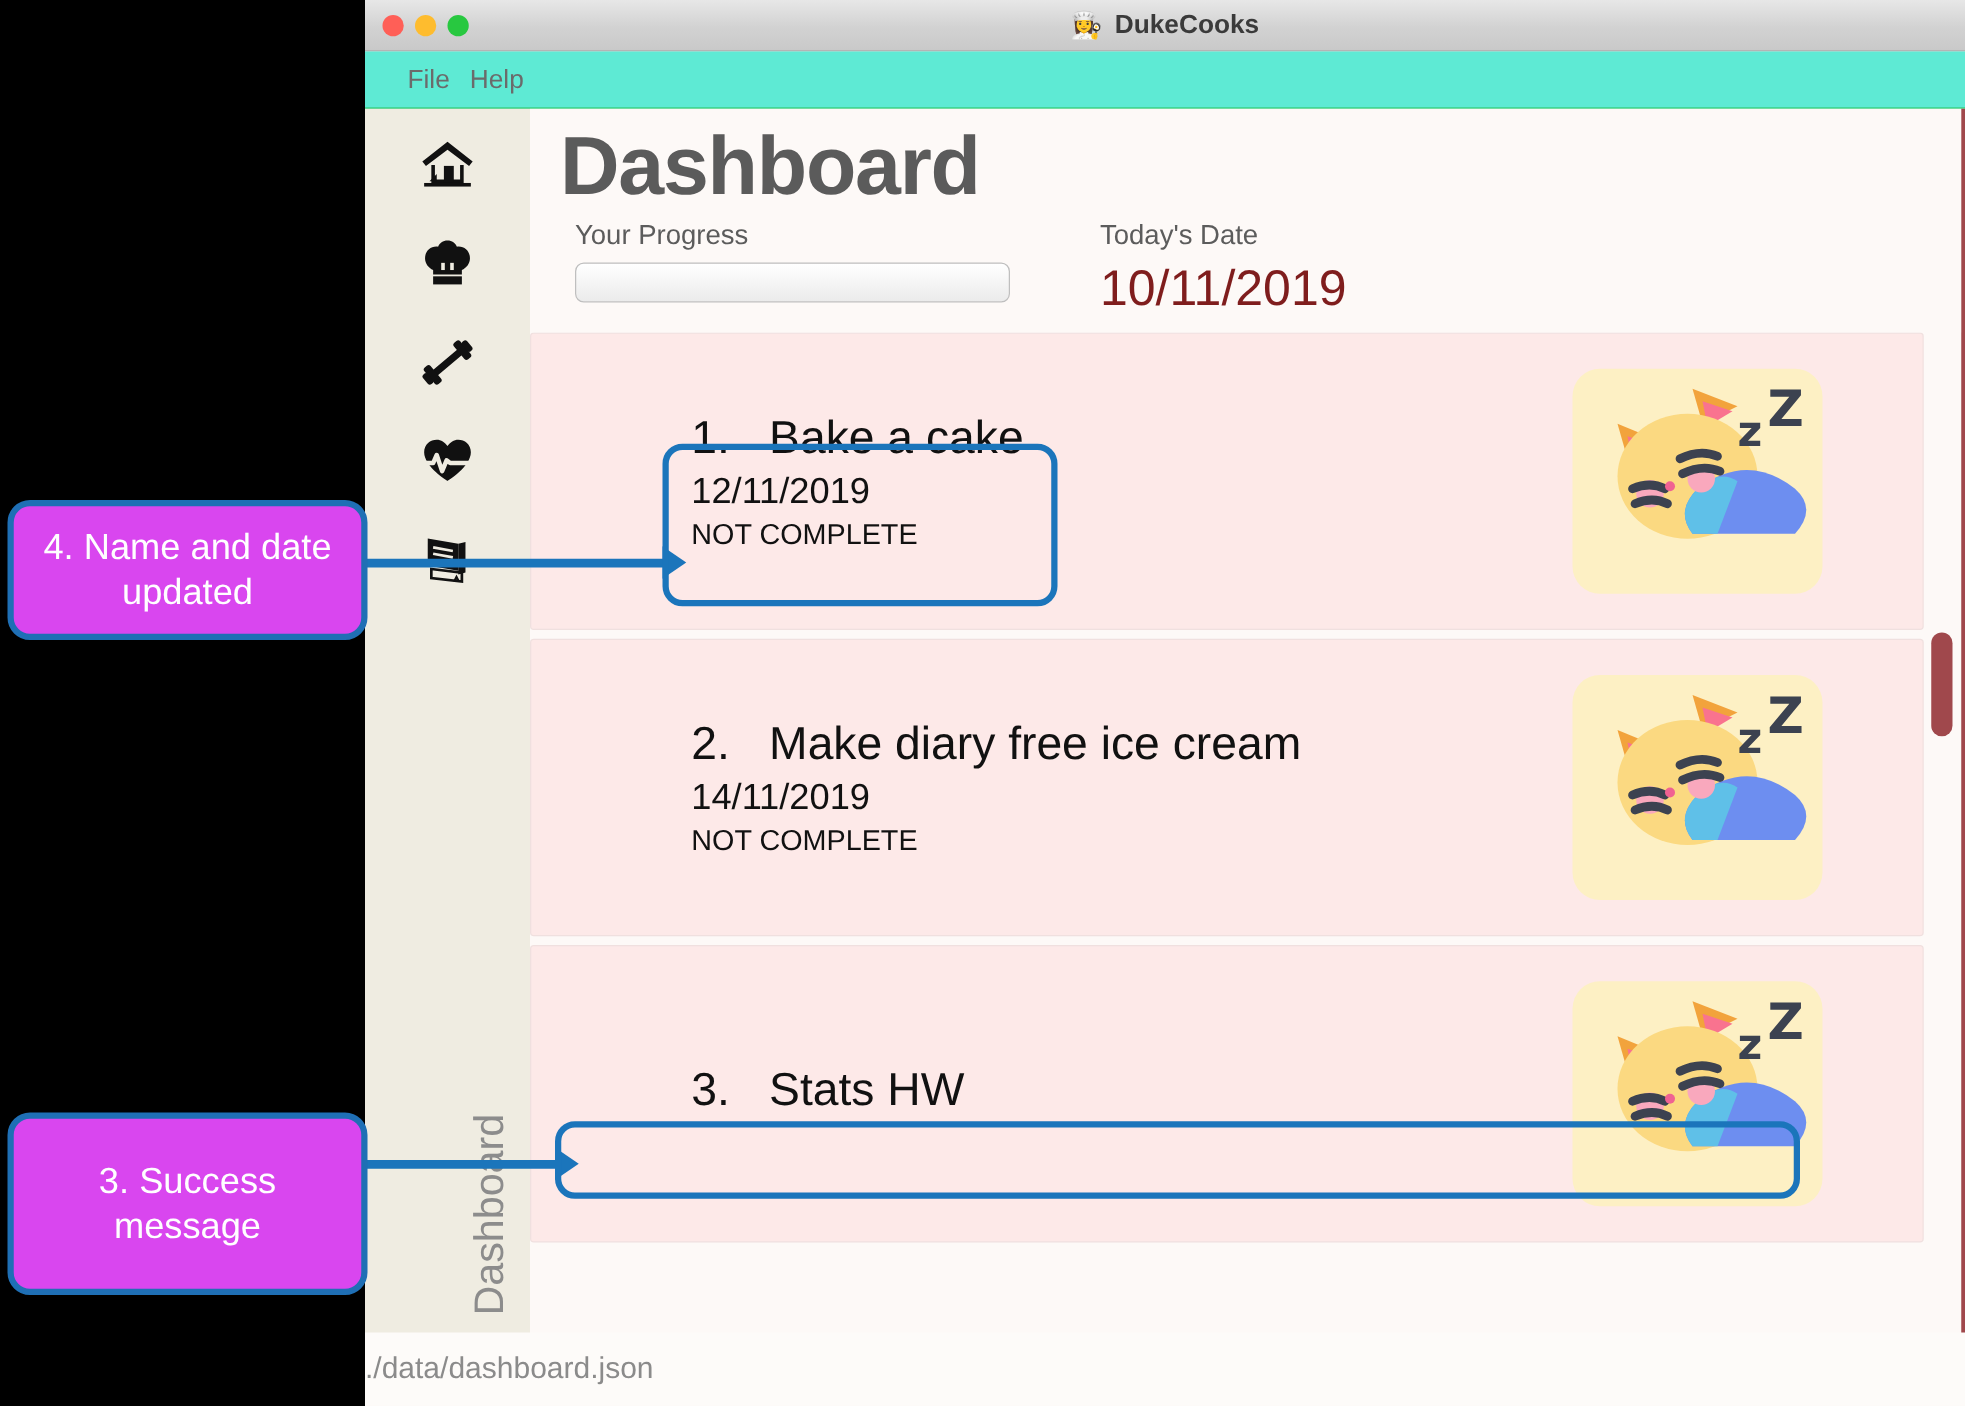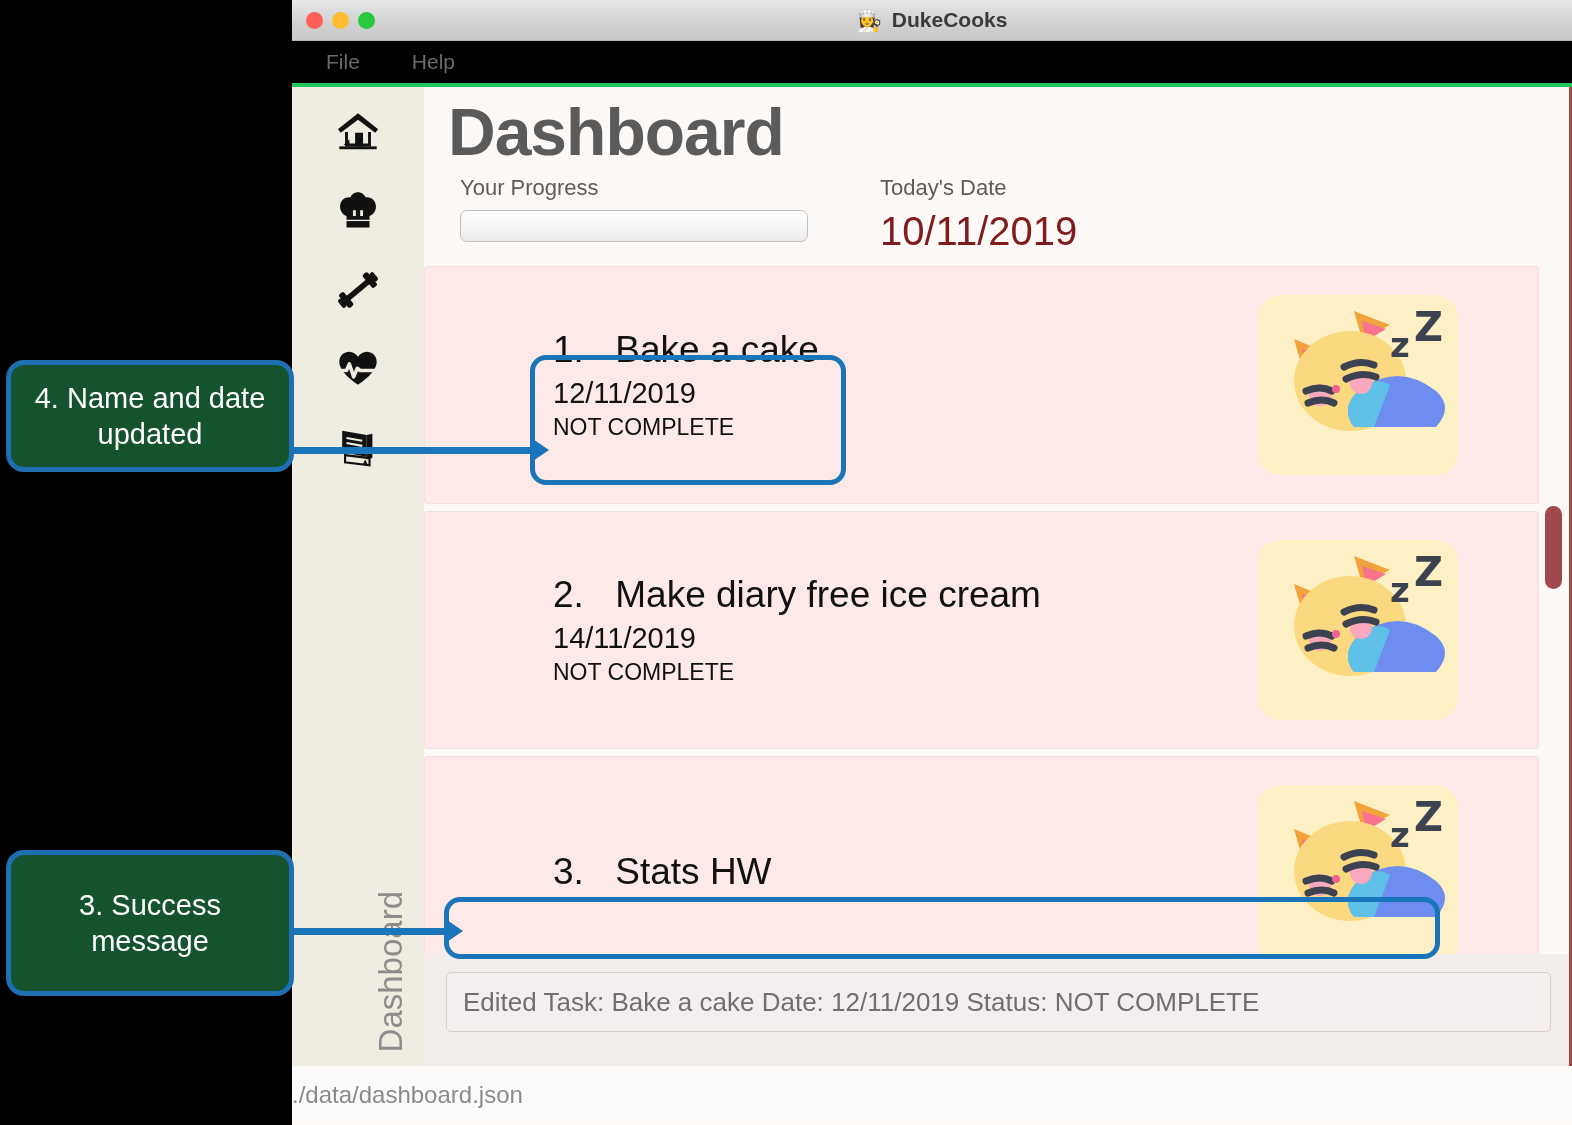--- a/index.html
+++ b/index.html
@@ -27,23 +27,23 @@
   .traffic { position: absolute; left: 14px; top: 0; height: 41px; display: flex; align-items: center; gap: 9px; }
   .light { width: 17px; height: 17px; border-radius: 50%; }
   .light.red { background: #ff5f57; }
   .light.yellow { background: #febc2e; }
   .light.green { background: #28c840; }
   .win-title { display: flex; align-items: center; gap: 9px; font-size: 21px; color: #3a3a3a; font-weight: 600; }
   .win-title .emoji { font-size: 21px; line-height: 1; }
 
   
   .menubar {
-    height: 46px; width: 100%; background: #000000;
-    border-bottom: 4px solid #22c55e;
-    display: flex; align-items: center; padding-left: 26px; gap: 36px;
+    height: 46px; width: 100%; background: #5eead4;
+    border-bottom: 1px solid #22c55e;
+    display: flex; align-items: center; padding-left: 26px; 
   }
   .menu-item { font-size: 21px; color: #6b6b6b; padding: 4px 8px; cursor: default; }
 
   
   .app-body { position: relative; display: flex; height: calc(1125px - 41px - 47px - 58px); }
 
   
   .sidebar {
     width: 132px; background: #efece1; flex: 0 0 132px;
     position: relative; display: flex; flex-direction: column; align-items: center;
@@ -139,24 +139,24 @@
     position: absolute; right: 3px; top: 0; width: 22px; height: 100%;
     background: transparent;
   }
   .scrollbar-thumb {
     position: absolute; right: 4px; top: 240px; width: 17px; height: 83px;
     background: #a0484c; border-radius: 9px;
   }
 
   
   .callout {
-    position: absolute; background: #14532d; border: 5px solid #1f6fb5;
+    position: absolute; background: #d946ef; border: 5px solid #1f6fb5;
     border-radius: 18px; color: #ffffff;
     display: flex; align-items: center; justify-content: center; text-align: center;
-    font-size: 29px; line-height: 1.25; padding: 6px 10px; z-index: 30;
+    font-size: 29px; line-height: 1.25; padding: 6px 10px; z-index: 30; margin-top: 40px;
   }
   #callout-4 { left: 6px; top: 360px; width: 288px; height: 112px; }
   #callout-3 { left: 6px; top: 850px; width: 288px; height: 146px; }
   .arrow-line { position: absolute; height: 7px; background: #1b75bb; z-index: 25; }
   #arrow-4 { left: 286px; top: 447px; width: 252px; }
   #arrow-3 { left: 286px; top: 928px; width: 166px; }
   .arrow-head {
     position: absolute; width: 0; height: 0; z-index: 26;
     border-top: 13px solid transparent; border-bottom: 13px solid transparent;
     border-left: 19px solid #1b75bb;
@@ -376,25 +376,20 @@
                 </svg>
               </span>
             </div>
           </div>
 
           <div class="scrollbar-track">
             <div class="scrollbar-thumb"></div>
           </div>
         </div>
 
-        <div class="result-area">
-          <div class="result-box">
-            <span>Edited Task: Bake a cake Date: 12/11/2019 Status: NOT COMPLETE</span>
-          </div>
-        </div>
 
       </div>
     </div>
 
     <div class="footer-path">
       <span>./data/dashboard.json</span>
     </div>
 
   </div>
 

